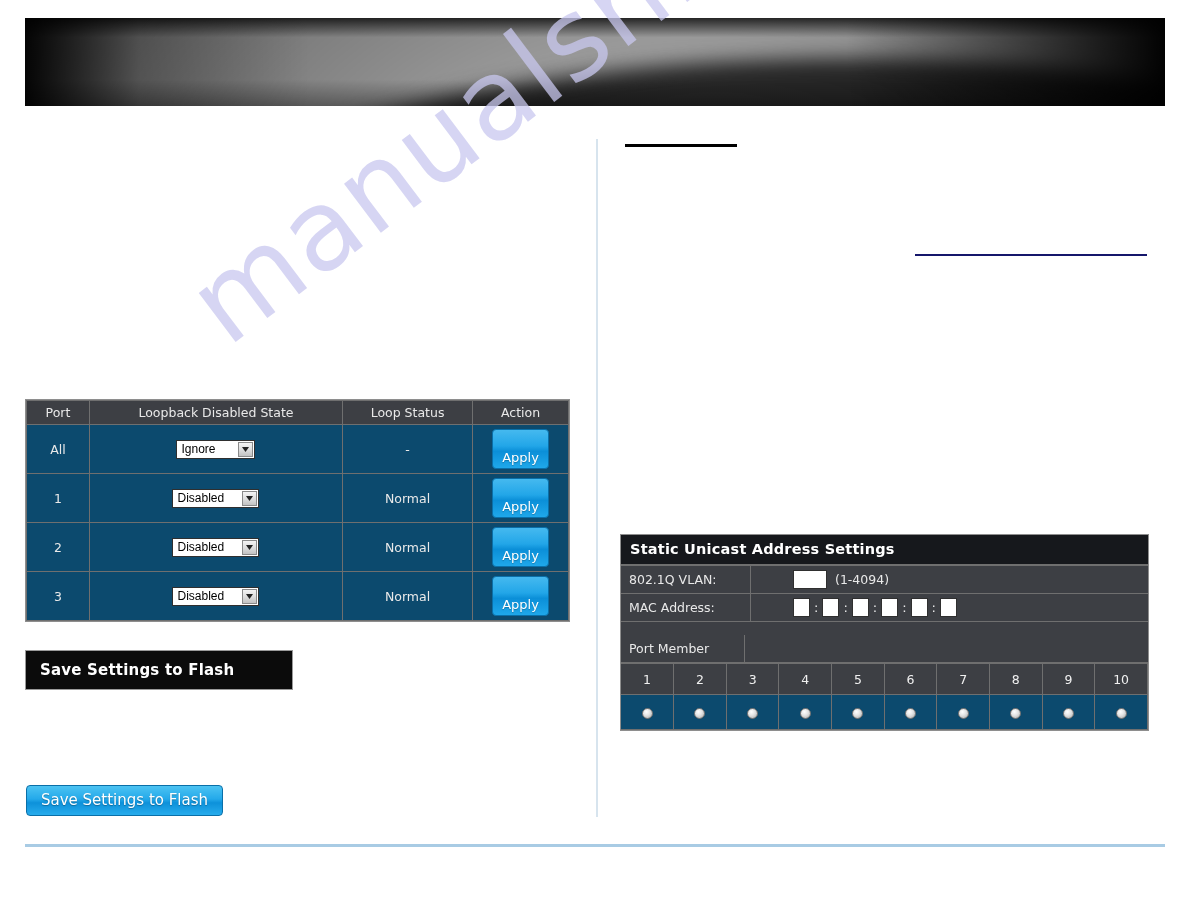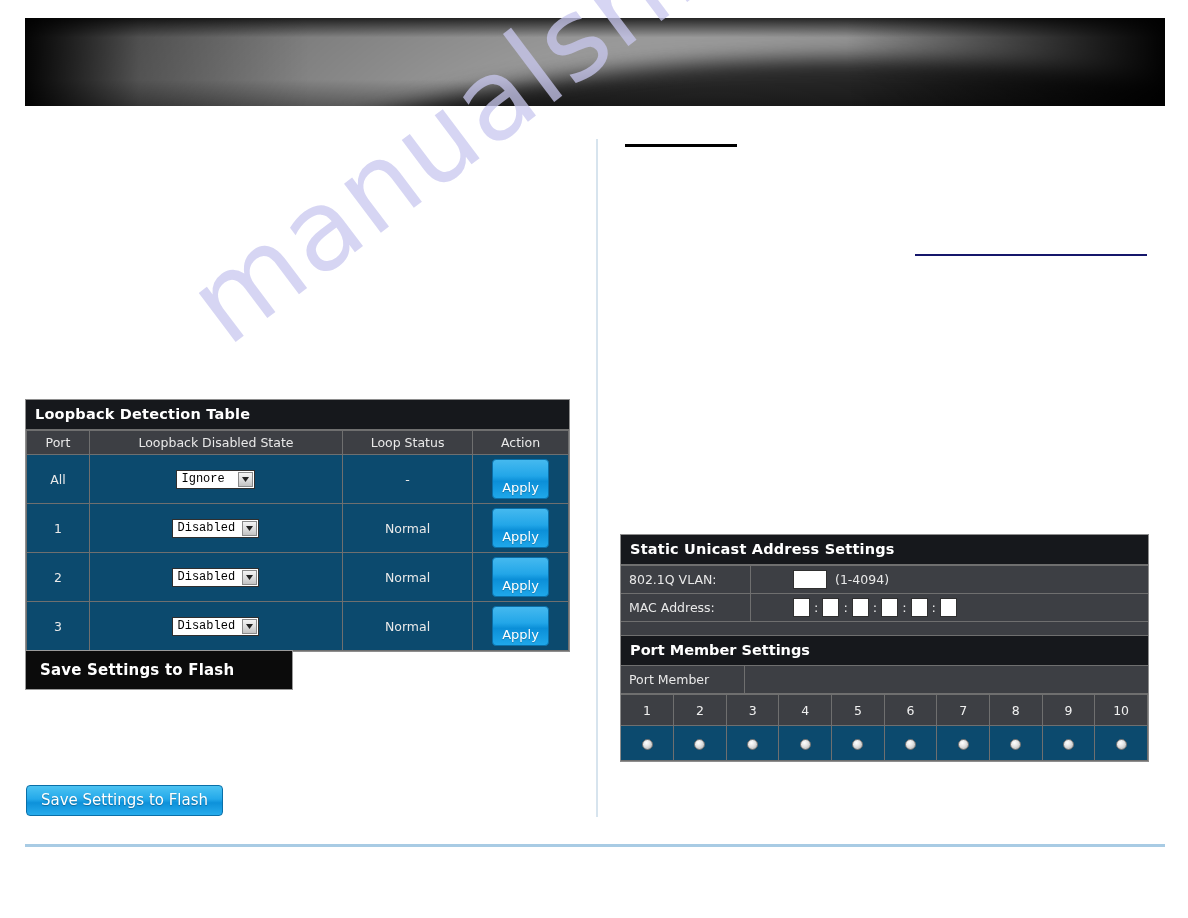--- a/index.html
+++ b/index.html
@@ -151,21 +151,21 @@
 
   .fake-select {
     display: inline-flex;
     align-items: center;
     background: #ffffff;
     border: 1px solid #2f2f2f;
     height: 17px;
     padding: 0 0 0 4px;
     font-size: 12px;
     color: #000000;
-    font-family: Liberation Mono, monospace;
+    font-family: Liberation Sans, sans-serif;
     line-height: 17px;
     vertical-align: middle;
   }
   .fake-select .sel-text {
     min-width: 52px;
     text-align: left;
     padding-right: 5px;
     white-space: nowrap;
   }
   .fake-select .sel-arrow {
@@ -348,21 +348,20 @@
 </div>
 
 <div class="rule-black" style="left:625px; top:144px; width:112px;"></div>
 <div class="rule-navy" style="left:915px; top:254px; width:232px;"></div>
 <div id="col-divider"></div>
 <div class="rule-footer" style="left:25px; top:844px; width:1140px;"></div>
 
 <div id="watermark">manualshive.com</div>
 
 <div class="dev-table" id="loopback-table">
-  <div class="bar">Loopback Detection Table</div>
   <table>
     <thead>
       <tr>
         <th class="c-port">Port</th>
         <th class="c-state">Loopback Disabled State</th>
         <th class="c-status">Loop Status</th>
         <th class="c-action">Action</th>
       </tr>
     </thead>
     <tbody>
@@ -467,21 +466,20 @@
       <span class="txt-box txt-mac"></span>
       <span class="mac-sep">:</span>
       <span class="txt-box txt-mac"></span>
       <span class="mac-sep">:</span>
       <span class="txt-box txt-mac"></span>
     </div>
   </div>
 
   <div class="spacer-row"></div>
 
-  <div class="bar2">Port Member Settings</div>
 
   <div class="pm-row">
     <div class="lab">Port Member</div>
     <div class="val"></div>
   </div>
 
   <table class="ports">
     <thead>
       <tr>
         <th>1</th>

